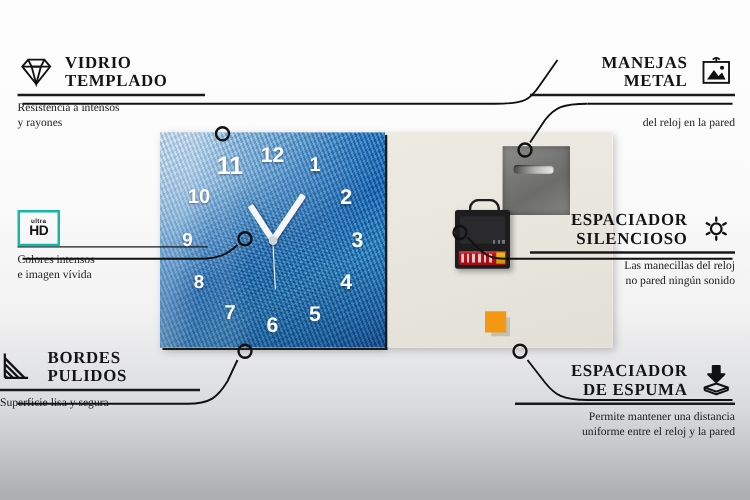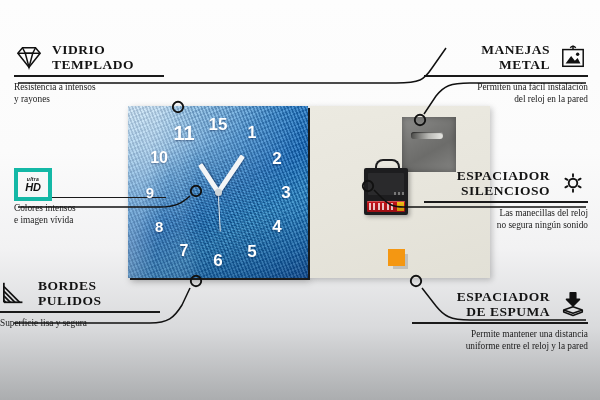--- a/index.html
+++ b/index.html
@@ -84,38 +84,38 @@
   .c-left{text-align:left;}
   .c-right{text-align:right;}
   .head{display:flex;align-items:center;gap:8px;}
   .c-right .head{justify-content:flex-end;}
   .title{font-weight:700;font-size:13.5px;letter-spacing:.5px;color:#141414;line-height:1.12;}
   .rule{height:1.4px;background:#1a1a1a;margin:3px 0 4px;}
   .sub{font-size:9.3px;color:#1a1a1a;line-height:1.3;}
   .ico{flex:0 0 auto;width:30px;height:26px;color:#111;}
   .ico svg{display:block;width:100%;height:100%;}
 
-  .hdbox{width:30px;height:25px;border:4px solid #14b8a6;display:flex;flex-direction:column;
-    align-items:center;justify-content:center;line-height:1;font-style:italic;}
+  .hdbox{width:30px;height:25px;border:2px solid #14b8a6;display:flex;flex-direction:column;
+    align-items:center;justify-content:center;line-height:1;}
   .hdbox .u{font-size:5px;font-weight:700;font-family:"Liberation Sans",sans-serif;letter-spacing:.3px;}
   .hdbox .hd{font-size:11px;font-weight:700;font-family:"Liberation Sans",sans-serif;letter-spacing:-.3px;}
 
   
   .wire{position:absolute;inset:0;pointer-events:none;z-index:6;}
   .wire path{fill:none;stroke:#111;stroke-width:1.5;}
   .wire circle{fill:none;stroke:#111;stroke-width:1.9;}
 </style>
 </head>
 <body>
 
 <div id="stage">
 
   <div class="panel clock-panel">
     <div id="numerals">
-        <span class="num" style="font-size: 17px; left: 90px; top: 18px; transform: translate(-50%, -50%);">15</span>
+        <span class="num" style="font-size: 17px; left: 90px; top: 18px; transform: translate(-50%, -50%);">12</span>
         <span class="num" style="font-size: 16px; left: 124px; top: 27.1103px; transform: translate(-50%, -50%);">1</span>
         <span class="num" style="font-size: 17px; left: 148.89px; top: 52px; transform: translate(-50%, -50%);">2</span>
         <span class="num" style="font-size: 17px; left: 158px; top: 86px; transform: translate(-50%, -50%);">3</span>
         <span class="num" style="font-size: 17px; left: 148.89px; top: 120px; transform: translate(-50%, -50%);">4</span>
         <span class="num" style="font-size: 17px; left: 124px; top: 144.89px; transform: translate(-50%, -50%);">5</span>
         <span class="num" style="font-size: 17px; left: 90px; top: 154px; transform: translate(-50%, -50%);">6</span>
         <span class="num" style="font-size: 16px; left: 56px; top: 144.89px; transform: translate(-50%, -50%);">7</span>
         <span class="num" style="font-size: 15px; left: 31.1103px; top: 120px; transform: translate(-50%, -50%);">8</span>
         <span class="num" style="font-size: 15px; left: 22px; top: 86px; transform: translate(-50%, -50%);">9</span>
         <span class="num" style="font-size: 16px; left: 31.1103px; top: 52px; transform: translate(-50%, -50%);">10</span>
@@ -240,21 +240,21 @@
               <path d="M16 2 L16 6"></path>
           <rect x="5" y="6" width="22" height="18"></rect>
           <path d="M8 21 L14 13 L18 18 L21 15 L24 21 Z" fill="#111" stroke="none"></path>
           <circle cx="21" cy="11" r="1.8" fill="#111" stroke="none"></circle>
             </g>
           </svg>
       </span>
     </div>
     <div class="rule"></div>
     <div class="sub">
-      <span>Permiten una fácil instalación</span><br>
+      <br>
       <span>del reloj en la pared</span>
     </div>
   </div>
 
   <div class="callout c-right" style="right:12px;top:168px;width:164px;">
     <div class="head">
       <span class="title">
         <span>ESPACIADOR</span><br>
         <span>SILENCIOSO</span>
       </span>
@@ -264,21 +264,21 @@
           <circle cx="16" cy="14" r="4.6"></circle>
           <path d="M16 4.5 v2.6 M16 20.9 v2.6 M7.8 9.3 l2.3 1.3 M21.9 17.4 l2.3 1.3
                    M7.8 18.7 l2.3 -1.3 M21.9 10.6 l2.3 -1.3"></path>
             </g>
           </svg>
       </span>
     </div>
     <div class="rule"></div>
     <div class="sub">
       <span>Las manecillas del reloj</span><br>
-      <span>no segura ningún sonido</span>
+      <span>no pared ningún sonido</span>
     </div>
   </div>
 
   <div class="callout c-right" style="right:12px;top:289px;width:176px;">
     <div class="head">
       <span class="title">
         <span>ESPACIADOR</span><br>
         <span>DE ESPUMA</span>
       </span>
       <span class="ico">

